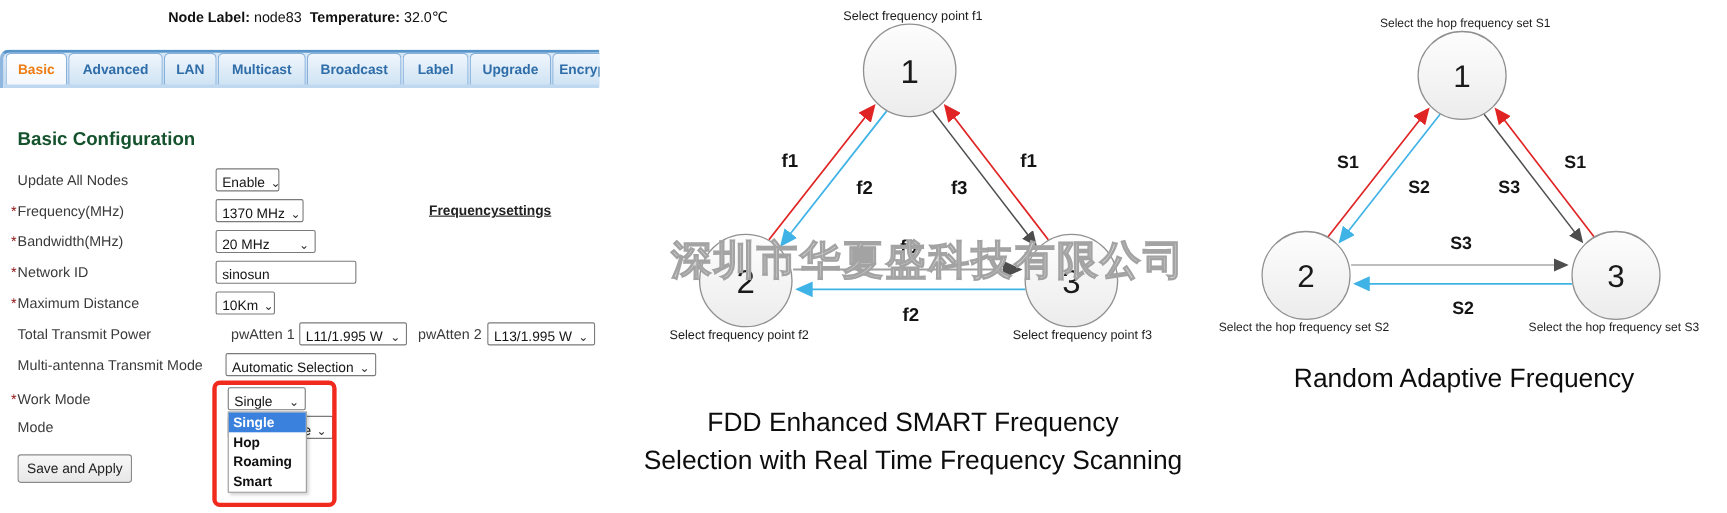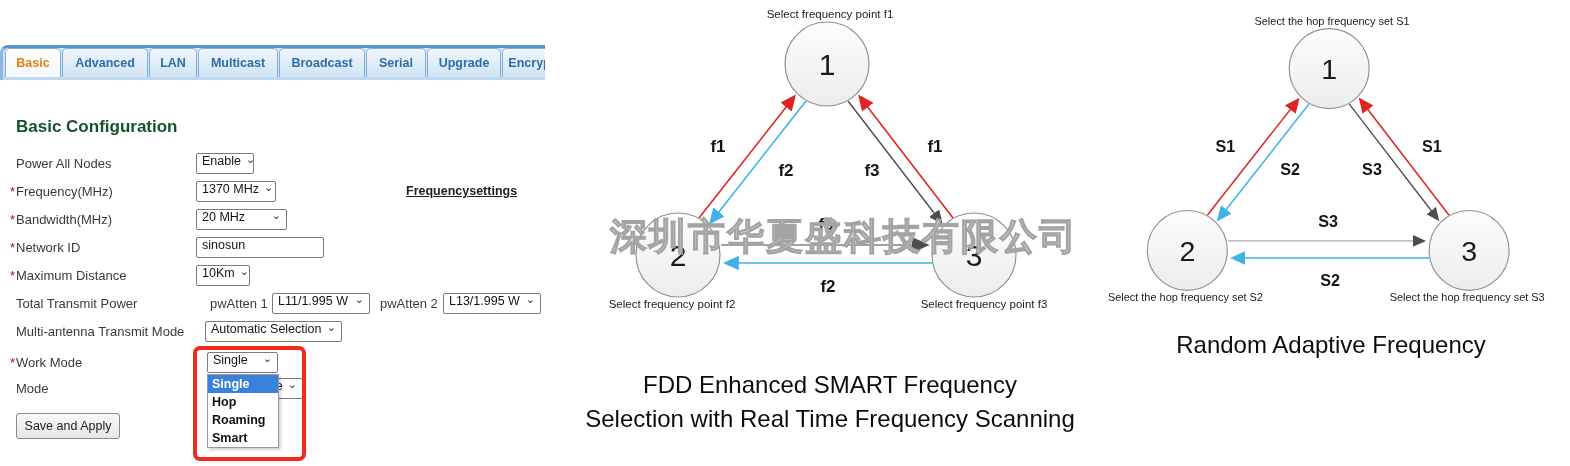--- a/index.html
+++ b/index.html
@@ -26,28 +26,28 @@
   .tab.active{background:linear-gradient(#fefefe,#f3f8fd);color:#ed7d14;}
   .t-basic{width:56px}.t-advanced{width:86px}.t-lan{width:48px}.t-multicast{width:80px}
   .t-broadcast{width:86px}.t-serial{width:60px}.t-upgrade{width:74px}.t-encryption{width:78px}
   .formtitle{position:absolute;left:16px;top:117px;font-size:17px;font-weight:700;color:#14532d;}
   .row{position:absolute;left:0;width:545px;height:22px;}
   .lbl{position:absolute;left:10px;top:0;line-height:21px;font-size:13px;color:#3a3a3a;white-space:nowrap;}
   .req{color:#8f1414;display:inline-block;width:6px;}
   .noreq{padding-left:6px;}
   .select,.tinput{
     position:absolute;box-sizing:border-box;height:21px;border:1px solid #7a7a7a;background:#fff;
-    display:flex;align-items:flex-start;justify-content:space-between;padding:0 5px;
+    display:flex;align-items:flex-end;justify-content:space-between;padding:0 5px;
     font-size:12.5px;color:#141414;border-radius:2px;white-space:nowrap;
   }
   .tinput{justify-content:flex-start;}
   .chev{font-size:11px;color:#333;margin-left:5px;line-height:1;}
   .inlbl{position:absolute;line-height:21px;font-size:13px;color:#3a3a3a;white-space:nowrap;}
   .link{position:absolute;left:390px;line-height:21px;font-size:12.5px;color:#222;
-    text-decoration:underline;font-weight:600;cursor:pointer;white-space:nowrap;margin-left:16px;}
+    text-decoration:underline;font-weight:600;cursor:pointer;white-space:nowrap;}
   .ddlist{position:absolute;left:207px;top:374px;width:70px;background:#fff;border:1px solid #9a9a9a;
     box-shadow:2px 2px 3px rgba(0,0,0,.18);z-index:5;}
   .dditem{height:18px;line-height:18px;padding-left:4px;font-size:12.5px;color:#111;font-weight:600;}
   .dditem.selected{background:#3a81dd;color:#fff;}
   .modesel{z-index:1;justify-content:flex-end;}
   .redbox{position:absolute;left:193px;top:346px;width:105px;height:107px;border:4px solid #f02a1d;
     border-radius:7px;z-index:6;pointer-events:none;}
   .savebtn{position:absolute;left:16px;top:413px;width:104px;height:26px;box-sizing:border-box;
     border:1px solid #8a8a8a;border-radius:3px;background:linear-gradient(#f8f8f8,#e7e7e7);
     display:flex;align-items:center;justify-content:center;font-size:12.5px;color:#222;cursor:pointer;}
@@ -62,36 +62,42 @@
     color:#d6d6d6;-webkit-text-stroke:1px #a3a3a3;white-space:nowrap;z-index:3;pointer-events:none;}
   .ntext{font-size:30px;fill:#1a1a1a;}
   .antext{font-size:11.5px;fill:#1c1c1c;}
   .eltext{font-size:17px;font-weight:600;fill:#141414;}
 </style>
 </head>
 <body>
 
 <div class="panel">
 
+  <div class="hdr">
+    <b>Node Label:</b>
+    <span>node83</span>&nbsp;
+    <b>Temperature:</b>
+    <span>32.0℃</span>
+  </div>
 
   <div class="tabbar">
     <div class="tab active t-basic">Basic</div>
     <div class="tab t-advanced">Advanced</div>
     <div class="tab t-lan">LAN</div>
     <div class="tab t-multicast">Multicast</div>
     <div class="tab t-broadcast">Broadcast</div>
-    <div class="tab t-serial">Serial</div>
+    <div class="tab t-serial">Label</div>
     <div class="tab t-upgrade">Upgrade</div>
     <div class="tab t-encryption">Encryption</div>
   </div>
 
   <div class="formtitle">Basic Configuration</div>
 
   <div class="row" style="top:153px">
-    <div class="lbl noreq">Power All Nodes</div>
+    <div class="lbl noreq">Update All Nodes</div>
     <div class="select" style="left:196px;width:58px">
       <span>Enable</span>
       <span class="chev">⌄</span>
     </div>
   </div>
 
   <div class="row" style="top:181px">
     <div class="lbl"><span class="req">*</span><span>Frequency(MHz)</span></div>
     <div class="select" style="left:196px;width:80px">
       <span>1370 MHz</span>

